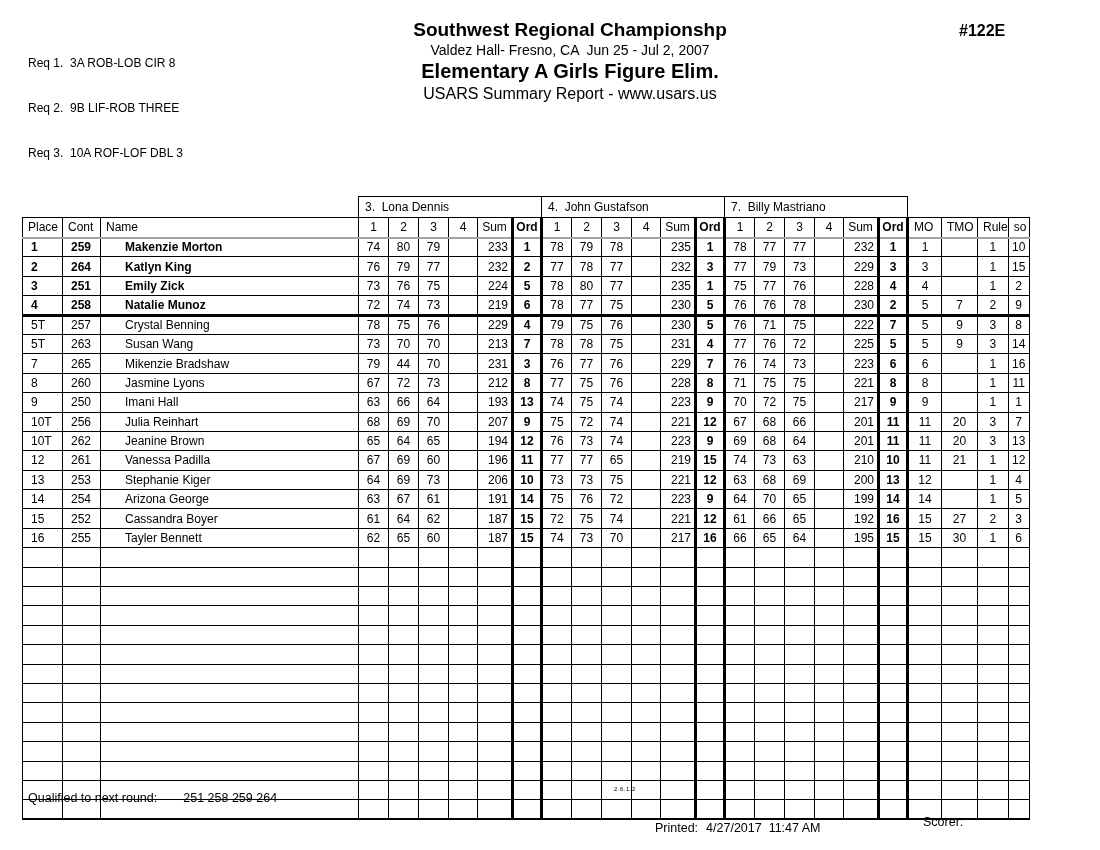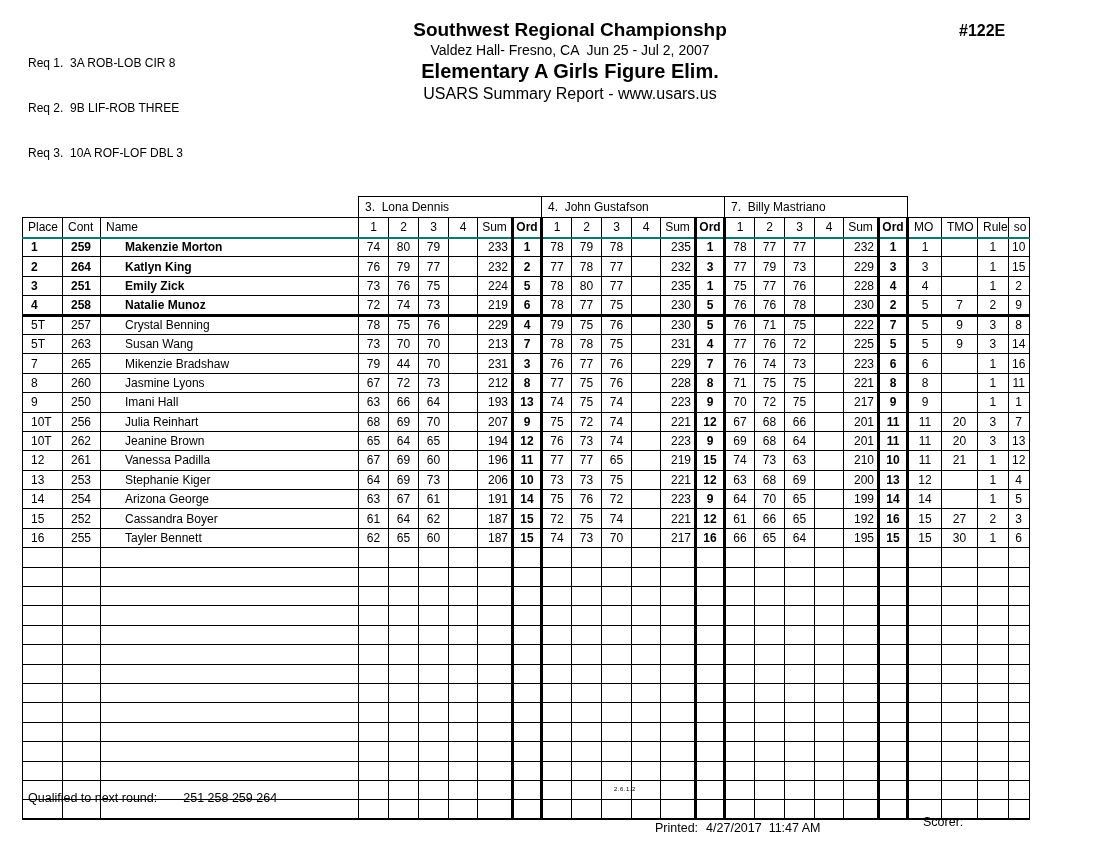--- a/index.html
+++ b/index.html
@@ -16,21 +16,21 @@
   .t4 { font-size:16px; line-height:20px; }
   .docnum { position:absolute; left:959px; top:22px; font-size:16px; font-weight:bold; }
 
   table.results { position:absolute; left:22px; top:150px; border-collapse:collapse; table-layout:fixed;margin-top:46px; }
   .results th, .results td {
     border:1px solid #000; font-size:12px; font-weight:normal; padding:0;
     height:19.4px; overflow:hidden; white-space:nowrap; text-align:center; vertical-align:middle;
   }
   .results tr.judges-row th { height:21px; border:1px solid #000; text-align:left; padding-left:6px; white-space:pre; }
   .results .nb { border:none !important; background:transparent; }
-  .results tr.cols-row th { height:20px; border-bottom:2px solid #0f766e; }
+  .results tr.cols-row th { height:20px; border-bottom:2px solid #a3a3a3; }
   .results th.hleft { text-align:left; padding-left:5px; }
   .results td.pl, .results td.ct { text-align:left; padding-left:8px; }
   .results td.nm { text-align:left; padding-left:24px; }
   .results .ord { border-left:3px solid #000 !important; border-right:3px solid #000 !important; font-weight:bold; }
   .results td.sum { text-align:right; padding-right:3px; }
   .results tr.cut-row td { border-bottom:3px solid #000; }
   .results tr.bold-row td.pl, .results tr.bold-row td.ct, .results tr.bold-row td.nm { font-weight:bold; }
   .results tr.last-empty td { border-bottom:2px solid #000; }
 
   .footer-qualified { position:absolute; left:28px; top:791px; font-size:12.5px; white-space:pre; }

